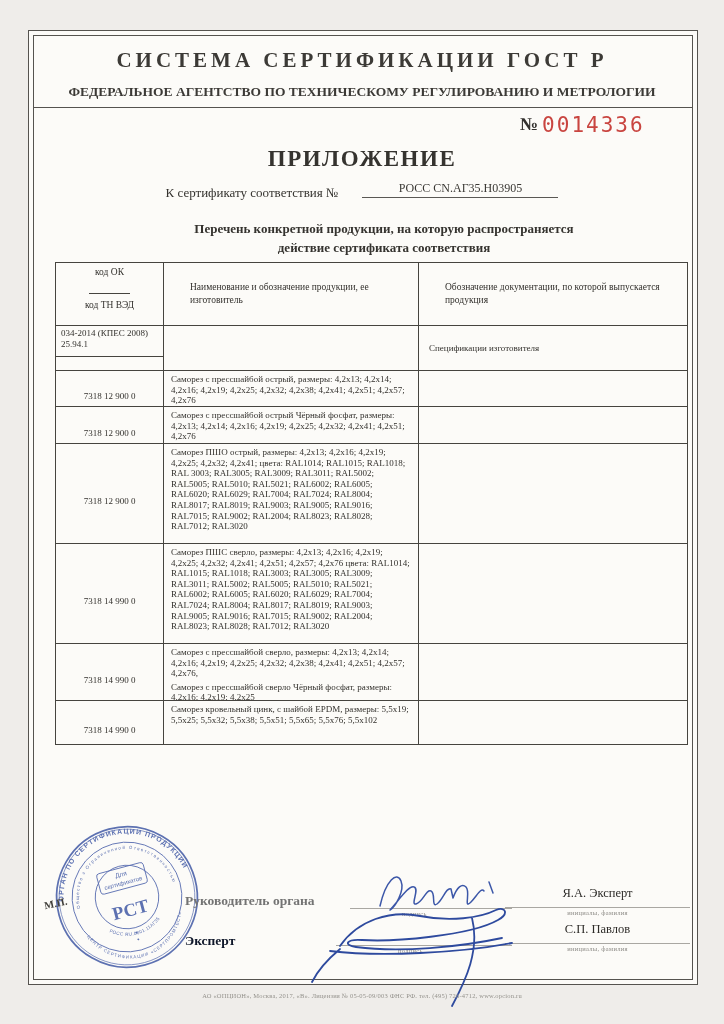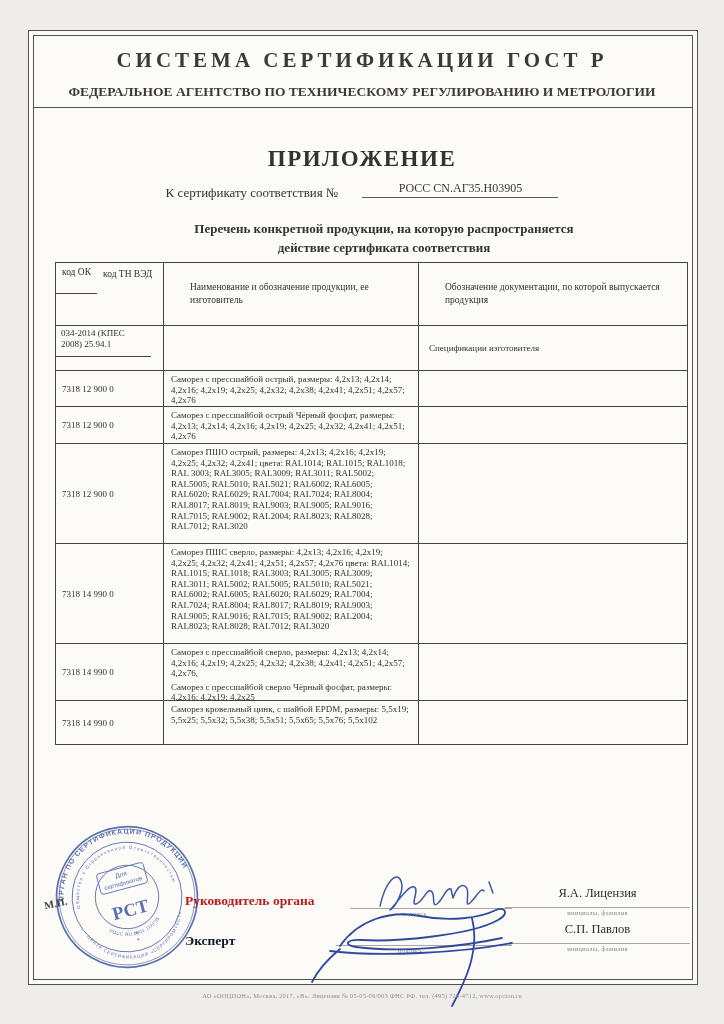--- a/index.html
+++ b/index.html
@@ -37,37 +37,37 @@
               font-size:13px; font-weight:bold; color:#35332f; line-height:1.45;margin-left:44px; }
 
   
   .ptable { position:absolute; left:55px; top:262px; width:633px;
             border:1.2px solid #46443f; font-size:9px; color:#33312d; }
   .tr { display:flex; width:100%; border-bottom:1px solid #46443f; }
   .tr:last-child { border-bottom:none; }
   .thead { height:63px; border-bottom:1.8px solid #46443f; font-size:9.5px; }
   .td { border-right:1px solid #46443f; overflow:hidden; }
   .td:last-child { border-right:none; }
-  .c1 { width:108px; display:flex; flex-direction:row; }
+  .c1 { width:108px; display:flex; flex-direction:column;align-items:center; }
   .c2 { width:255px; }
   .c3 { flex:1; }
   .h-c1-top { height:31px; border-bottom:1px solid #46443f; padding:4px 6px; }
   .h-c1-bot { flex:1; padding:6px 6px; }
   .h-mid { display:flex; align-items:center; justify-content:center; text-align:left;
            line-height:1.35; padding:0 26px; }
   .c1-top { height:15px; border-bottom:1px solid #46443f; }
   .c1-ok  { height:31px; border-bottom:1px solid #46443f; padding:2px 5px; line-height:1.2; }
   .c1-bot { flex:1; display:flex; align-items:center; padding:0 6px; }
   .cell-text { padding:3px 7px 3px 7px; line-height:1.18; }
   .c3-mid { display:flex; align-items:center; padding:0 10px;text-align:right; }
   .row-a { height:45px; } .row-b { height:36px; } .row-c { height:37px; }
   .row-d { height:100px; } .row-e { height:100px; } .row-f { height:57px; } .row-g { height:43px; }
 
   
-  .role-head   { position:absolute; left:185px; top:893px; font-size:13.5px; font-weight:bold; color:#b91c1c; }
+  .role-head   { position:absolute; left:185px; top:893px; font-size:13.5px; font-weight:bold; color:#737373; }
   .role-expert { position:absolute; left:185px; top:933px; font-size:13.5px; font-weight:bold; color:#0f172a; }
   .sig-line1 { position:absolute; left:350px; top:908px; width:162px; border-top:1px solid #a9a7a2; }
   .sig-line2 { position:absolute; left:336px; top:945px; width:176px; border-top:1px solid #a9a7a2; }
   .sig-cap { position:absolute; font-size:6.5px; color:#8e8c87; letter-spacing:.3px; }
   .cap-s1 { left:402px; top:910px; } .cap-s2 { left:398px; top:947px; }
   .name-block { position:absolute; left:505px; width:185px; text-align:center; color:#2e2c29; }
   .nb1 { top:886px; } .nb2 { top:922px; }
   .name-val { font-size:12.5px; padding-bottom:4px; }
   .name-line { border-top:1px solid #a9a7a2; margin-top:2px; }
   .name-cap { font-size:6.5px; color:#8e8c87; padding-top:1px; letter-spacing:.3px; }
@@ -84,20 +84,24 @@
 <body>
 
 <div class="sheet">
   <div class="frame-outer"></div>
   <div class="frame-inner"></div>
   <div class="hdr-divider"></div>
 
   <div class="sys-title">СИСТЕМА СЕРТИФИКАЦИИ ГОСТ Р</div>
   <div class="agency">ФЕДЕРАЛЬНОЕ АГЕНТСТВО ПО ТЕХНИЧЕСКОМУ РЕГУЛИРОВАНИЮ И МЕТРОЛОГИИ</div>
 
+  <div class="serial">
+    <span class="num-sign">№</span>
+    <span class="num-val">0014336</span>
+  </div>
 
   <div class="doc-title">ПРИЛОЖЕНИЕ</div>
 
   <div class="cert-line">
     <span class="cert-label">К сертификату соответствия №</span>
     <span class="cert-value">РОСС CN.АГ35.Н03905</span>
   </div>
 
   <div class="subtitle">
     <div>Перечень конкретной продукции,  на которую распространяется</div>
@@ -232,21 +236,21 @@
 
   <div class="role-head">Руководитель органа</div>
   <div class="role-expert">Эксперт</div>
 
   <div class="sig-line1"></div>
   <div class="sig-line2"></div>
   <div class="sig-cap cap-s1">подпись</div>
   <div class="sig-cap cap-s2">подпись</div>
 
   <div class="name-block nb1">
-    <div class="name-val">Я.А. Лицензия</div>
+    <div class="name-val">Я.А. Эксперт</div>
     <div class="name-line"></div>
     <div class="name-cap">инициалы, фамилия</div>
   </div>
   <div class="name-block nb2">
     <div class="name-val">С.П. Павлов</div>
     <div class="name-line"></div>
     <div class="name-cap">инициалы, фамилия</div>
   </div>
 
   <svg class="sig-svg" viewBox="0 0 260 160">

